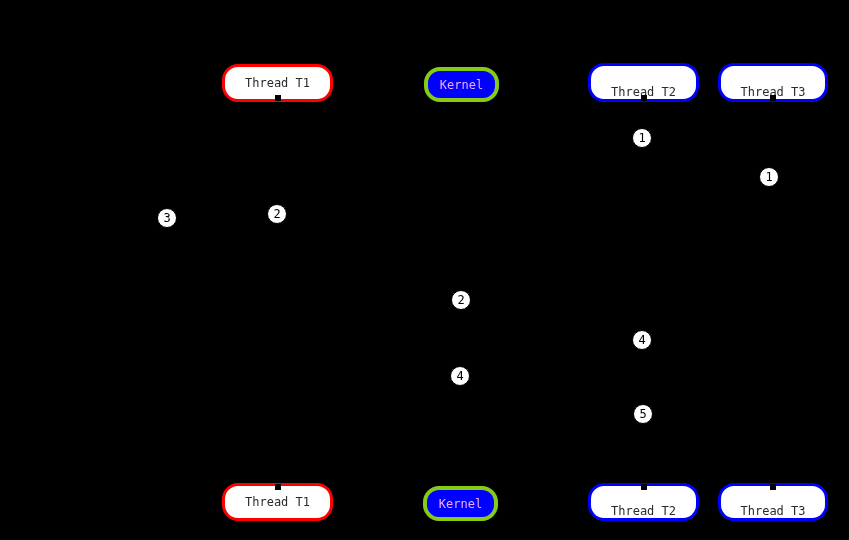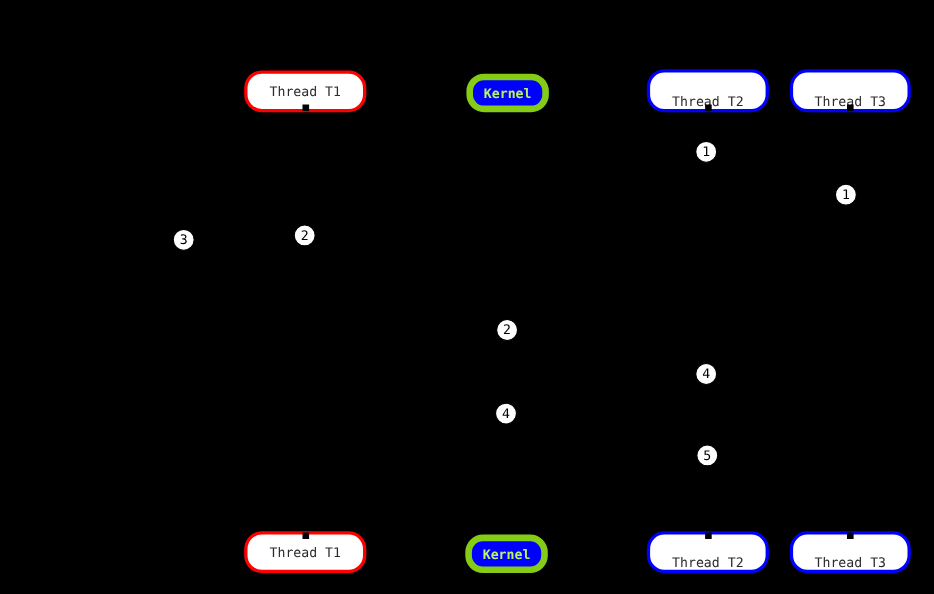--- a/index.html
+++ b/index.html
@@ -24,23 +24,22 @@
     justify-content: center;
     font-size: 12px;
     color: #2b2b2b;
     white-space: nowrap;
     border-radius: 16px;
   }
   .ebox.red-border  { border: 3px solid #ff0000; }
   .ebox.blue-border { border: 3px solid #0000ff; align-items: flex-end; }
   .ebox.kernel {
     background: #0000ff;
-    border: 6px solid #84cc16;
-    color: #bef264;
-    font-weight: bold;
+    border: 4px solid #84cc16;
+    color: #f0abfc;
   }
   .notch {
     position: absolute;
     left: 50%;
     transform: translateX(-50%);
     width: 6px;
     height: 6px;
     background: #000000;
   }
   .notch.bottom { bottom: -2px; }

